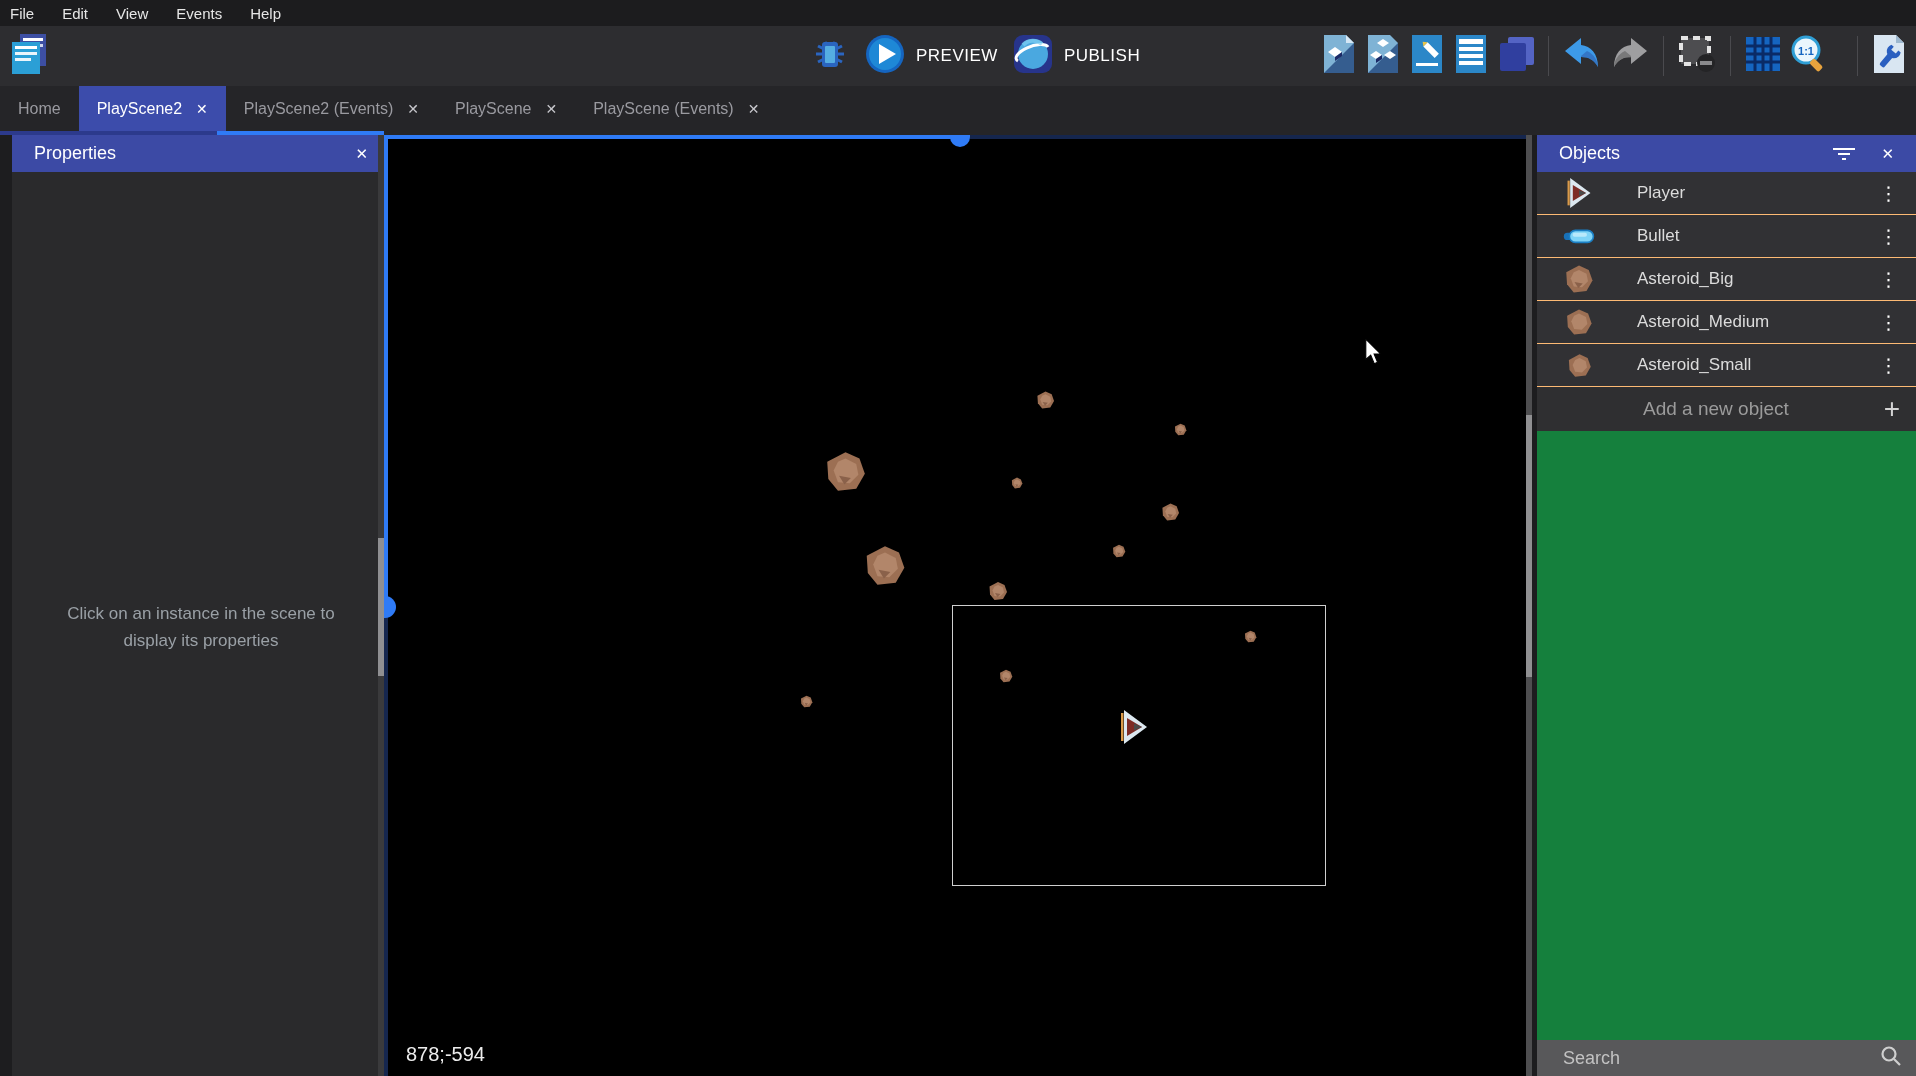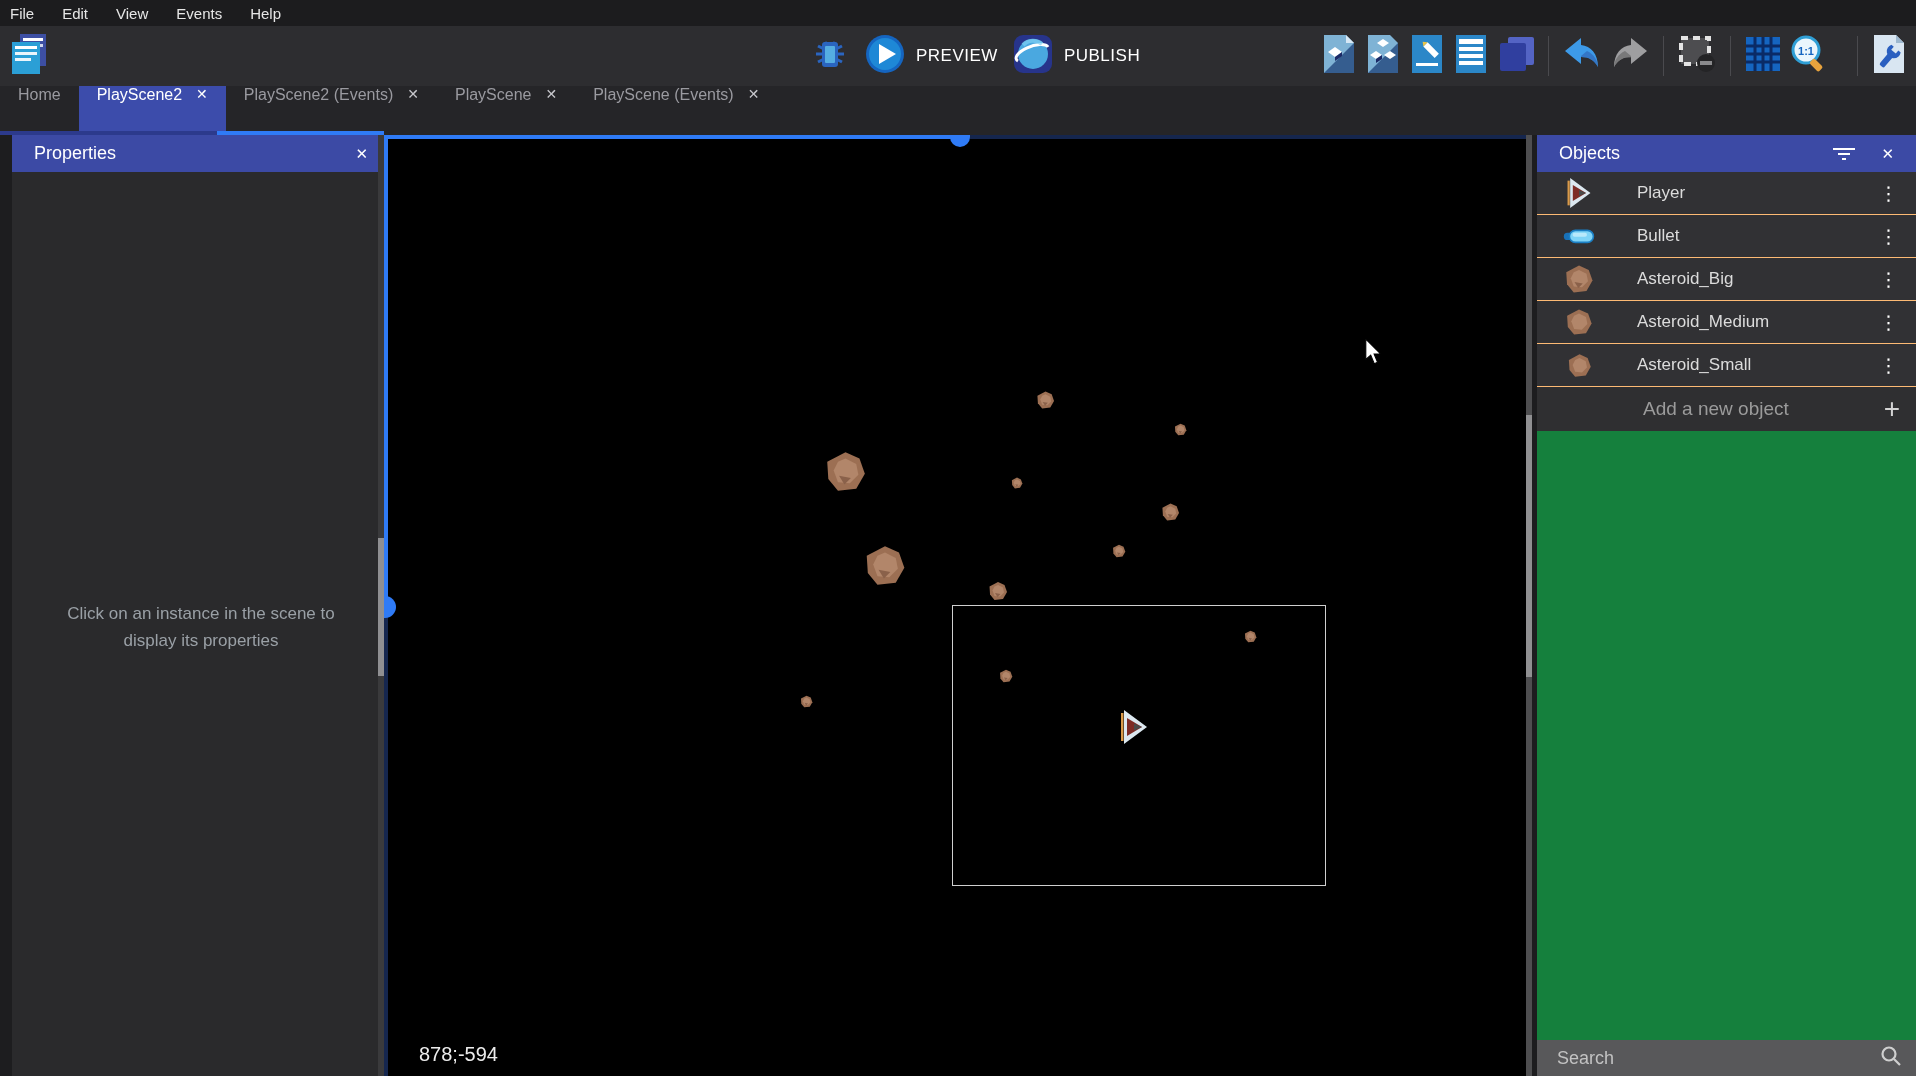--- a/index.html
+++ b/index.html
@@ -19,21 +19,21 @@
   .tbtn { display:flex; align-items:center; justify-content:center; height:48px; }
   #project-manager-btn { position:absolute; left:8px; top:6px; width:44px; }
   #center-group { position:absolute; left:810px; top:6px; display:flex; align-items:center; gap:14px; height:48px; }
   .tb-label { color:#fff; font-size:17px; letter-spacing:.5px; }
   #right-group { position:absolute; right:8px; left:1320px; top:6px; display:flex; align-items:center; height:48px; gap:6px; }
   .tb-sep { width:1px; height:40px; background:#4a4a4e; margin:0 6px; }
   #right-spacer { flex:1; }
 
   
   #tabbar { left:0; top:86px; width:1916px; height:49px; background:#252528; display:flex; align-items:stretch; }
-  .tab { display:flex; align-items:flex-start; gap:14px; padding:0 18px; font-size:16px;
+  .tab { display:flex; align-items:center; gap:14px; padding:0 18px; font-size:16px;
          color:#9a9aa0; background:transparent; height:45px; }
   .tab.active { background:#3c4cab; color:#fff; }
   .tab .tab-x { font-size:14px; color:#c7c7cc; }
   .tab.active .tab-x { color:#fff; }
   #tab-underline-a { left:0;   top:131px; width:217px;  height:4px; background:#2c3a8c; }
   #tab-underline-b { left:217px; top:131px; width:167px; height:4px; background:#2f7bf6; }
 
   
   #properties-panel { left:12px; top:135px; width:378px; height:941px; background:#2a2a2c; }
   .panel-header { height:37px; background:#3c4aa5; display:flex; align-items:center;
@@ -52,41 +52,41 @@
   #canvas-topline-a { left:384px; top:135px; width:576px; height:4px; background:#2f7bf6; }
   #canvas-topline-b { left:960px; top:135px; width:572px; height:4px; background:#15264e; }
   #canvas-top-dot  { left:950px; top:135px; width:20px; height:12px; background:#2f7bf6;
                      border-radius:0 0 10px 10px; }
   #canvas-leftline-a { left:384px; top:135px; width:4px; height:472px; background:#2f7bf6; }
   #canvas-leftline-b { left:384px; top:607px; width:4px; height:469px; background:#15264e; }
   #canvas-left-dot { left:384px; top:596px; width:12px; height:22px; background:#2f7bf6;
                      border-radius:0 11px 11px 0; }
   #camera-frame { border:1px solid #cfcfcf; background:transparent; }
   .inst { position:absolute; }
-  #scene-coords { left:419px; top:1043px; color:#ececec; font-size:20px;
+  #scene-coords { left:406px; top:1043px; color:#ececec; font-size:20px;
                   text-shadow:1px 1px 1px #000; }
   #right-track { left:1526px; top:135px; width:6px; height:941px; background:#4e4e50; }
   #right-thumb { left:1526px; top:415px; width:6px; height:262px; background:#909092; }
   #mouse-cursor { pointer-events:none; }
 
   
   #objects-panel { left:1537px; top:135px; width:379px; height:941px; background:#15803d; }
   #objects-header { display:flex; align-items:center; }
   .filter-icon { display:inline-flex; flex-direction:column; gap:3px; align-items:center; margin-right:18px; }
   .filter-icon span { display:block; background:#fff; height:2px; }
   .obj-row { height:43px; background:#313134; border-bottom:1px solid #fdba74;
              display:flex; align-items:center; position:relative; }
   .obj-icon { position:absolute; left:22px; width:40px; display:flex; justify-content:center; }
   .obj-label { margin-left:100px; color:#dcdcdc; font-size:17px; flex:1; }
   .obj-dots { color:#fff; font-size:19px; padding:0 18px; letter-spacing:0; }
   .add-row { height:44px; display:flex; align-items:center; background:#2f2f31; }
   .add-label { margin-left:106px; color:#9b9b9b; font-size:19px; flex:1; }
   .add-plus { color:#d4d4d4; font-size:28px; font-weight:300; padding:0 16px; }
   #search-bar { position:absolute; left:1537px; top:1040px; width:379px; height:36px;
-                background:#58585a; display:flex; align-items:center; }
+                background:#58585a; display:flex; align-items:center;padding-left:6px; }
   #search-input { background:transparent; border:none; outline:none; color:#cccccc;
                   font-size:18px; margin-left:20px; flex:1; font-family:"Liberation Sans",sans-serif; }
   #search-input::placeholder { color:#c2c2c2; }
   #search-icon { margin-right:14px; }
 </style>
 </head>
 <body>
 
 <div id="root">
 

